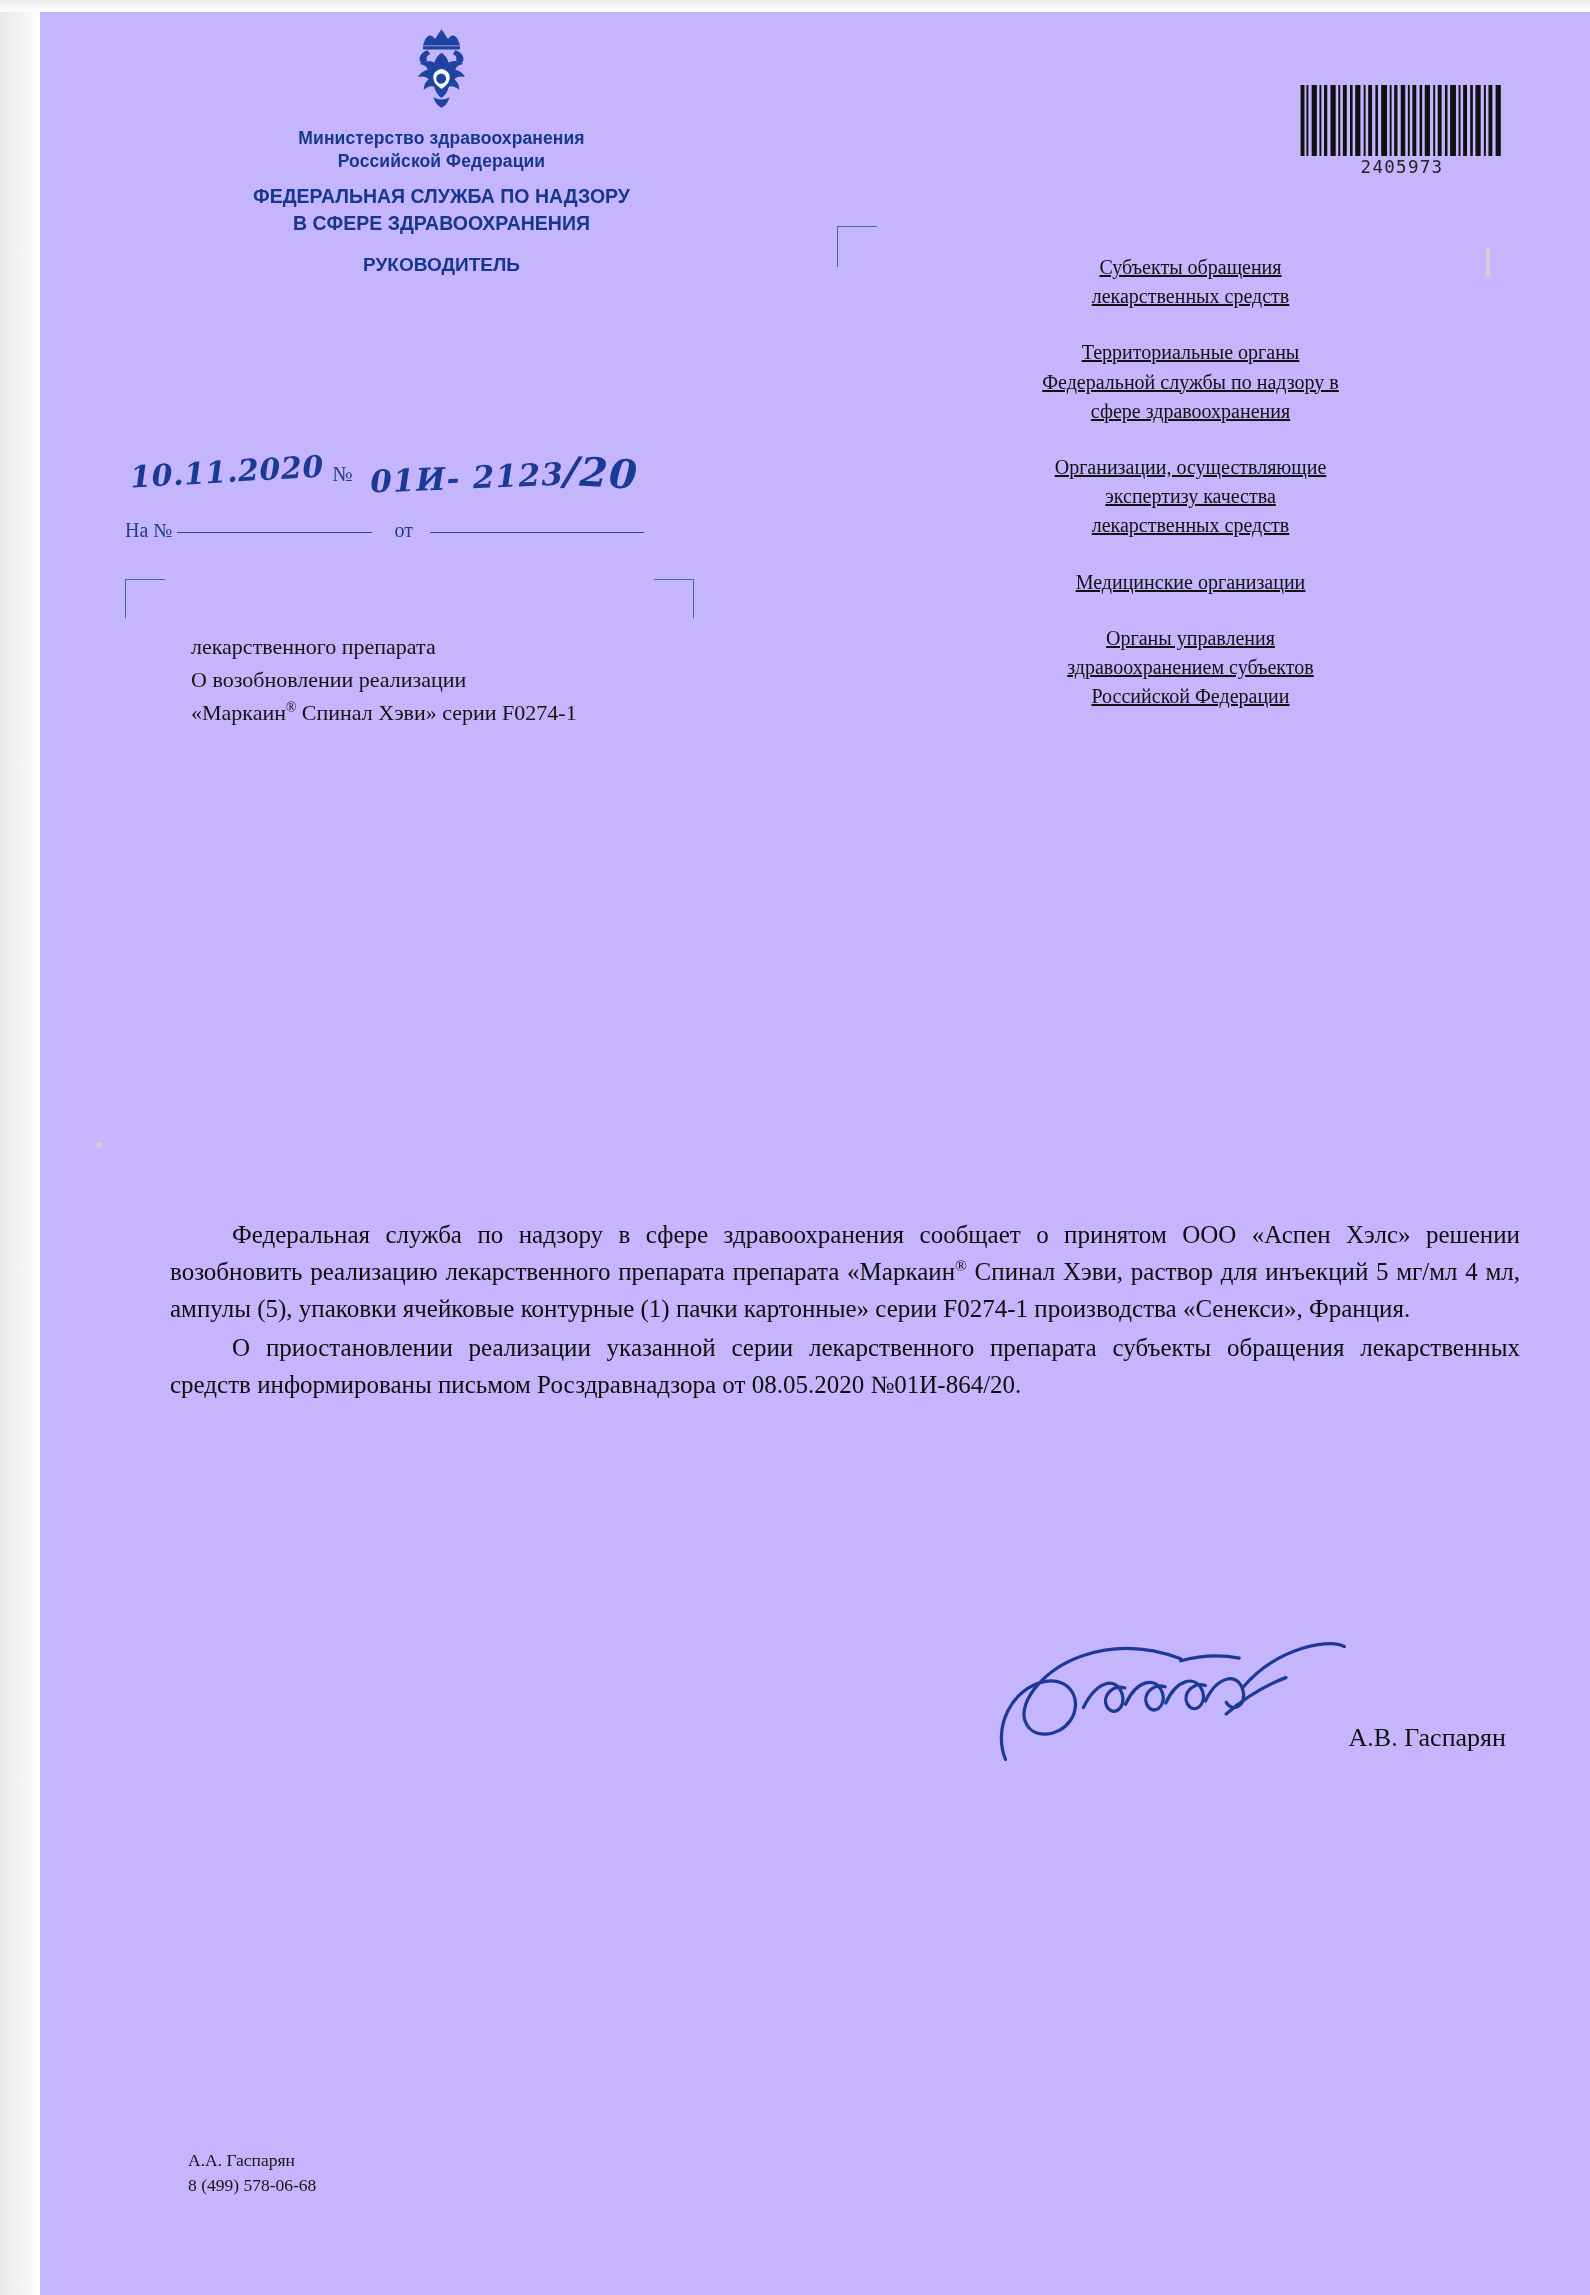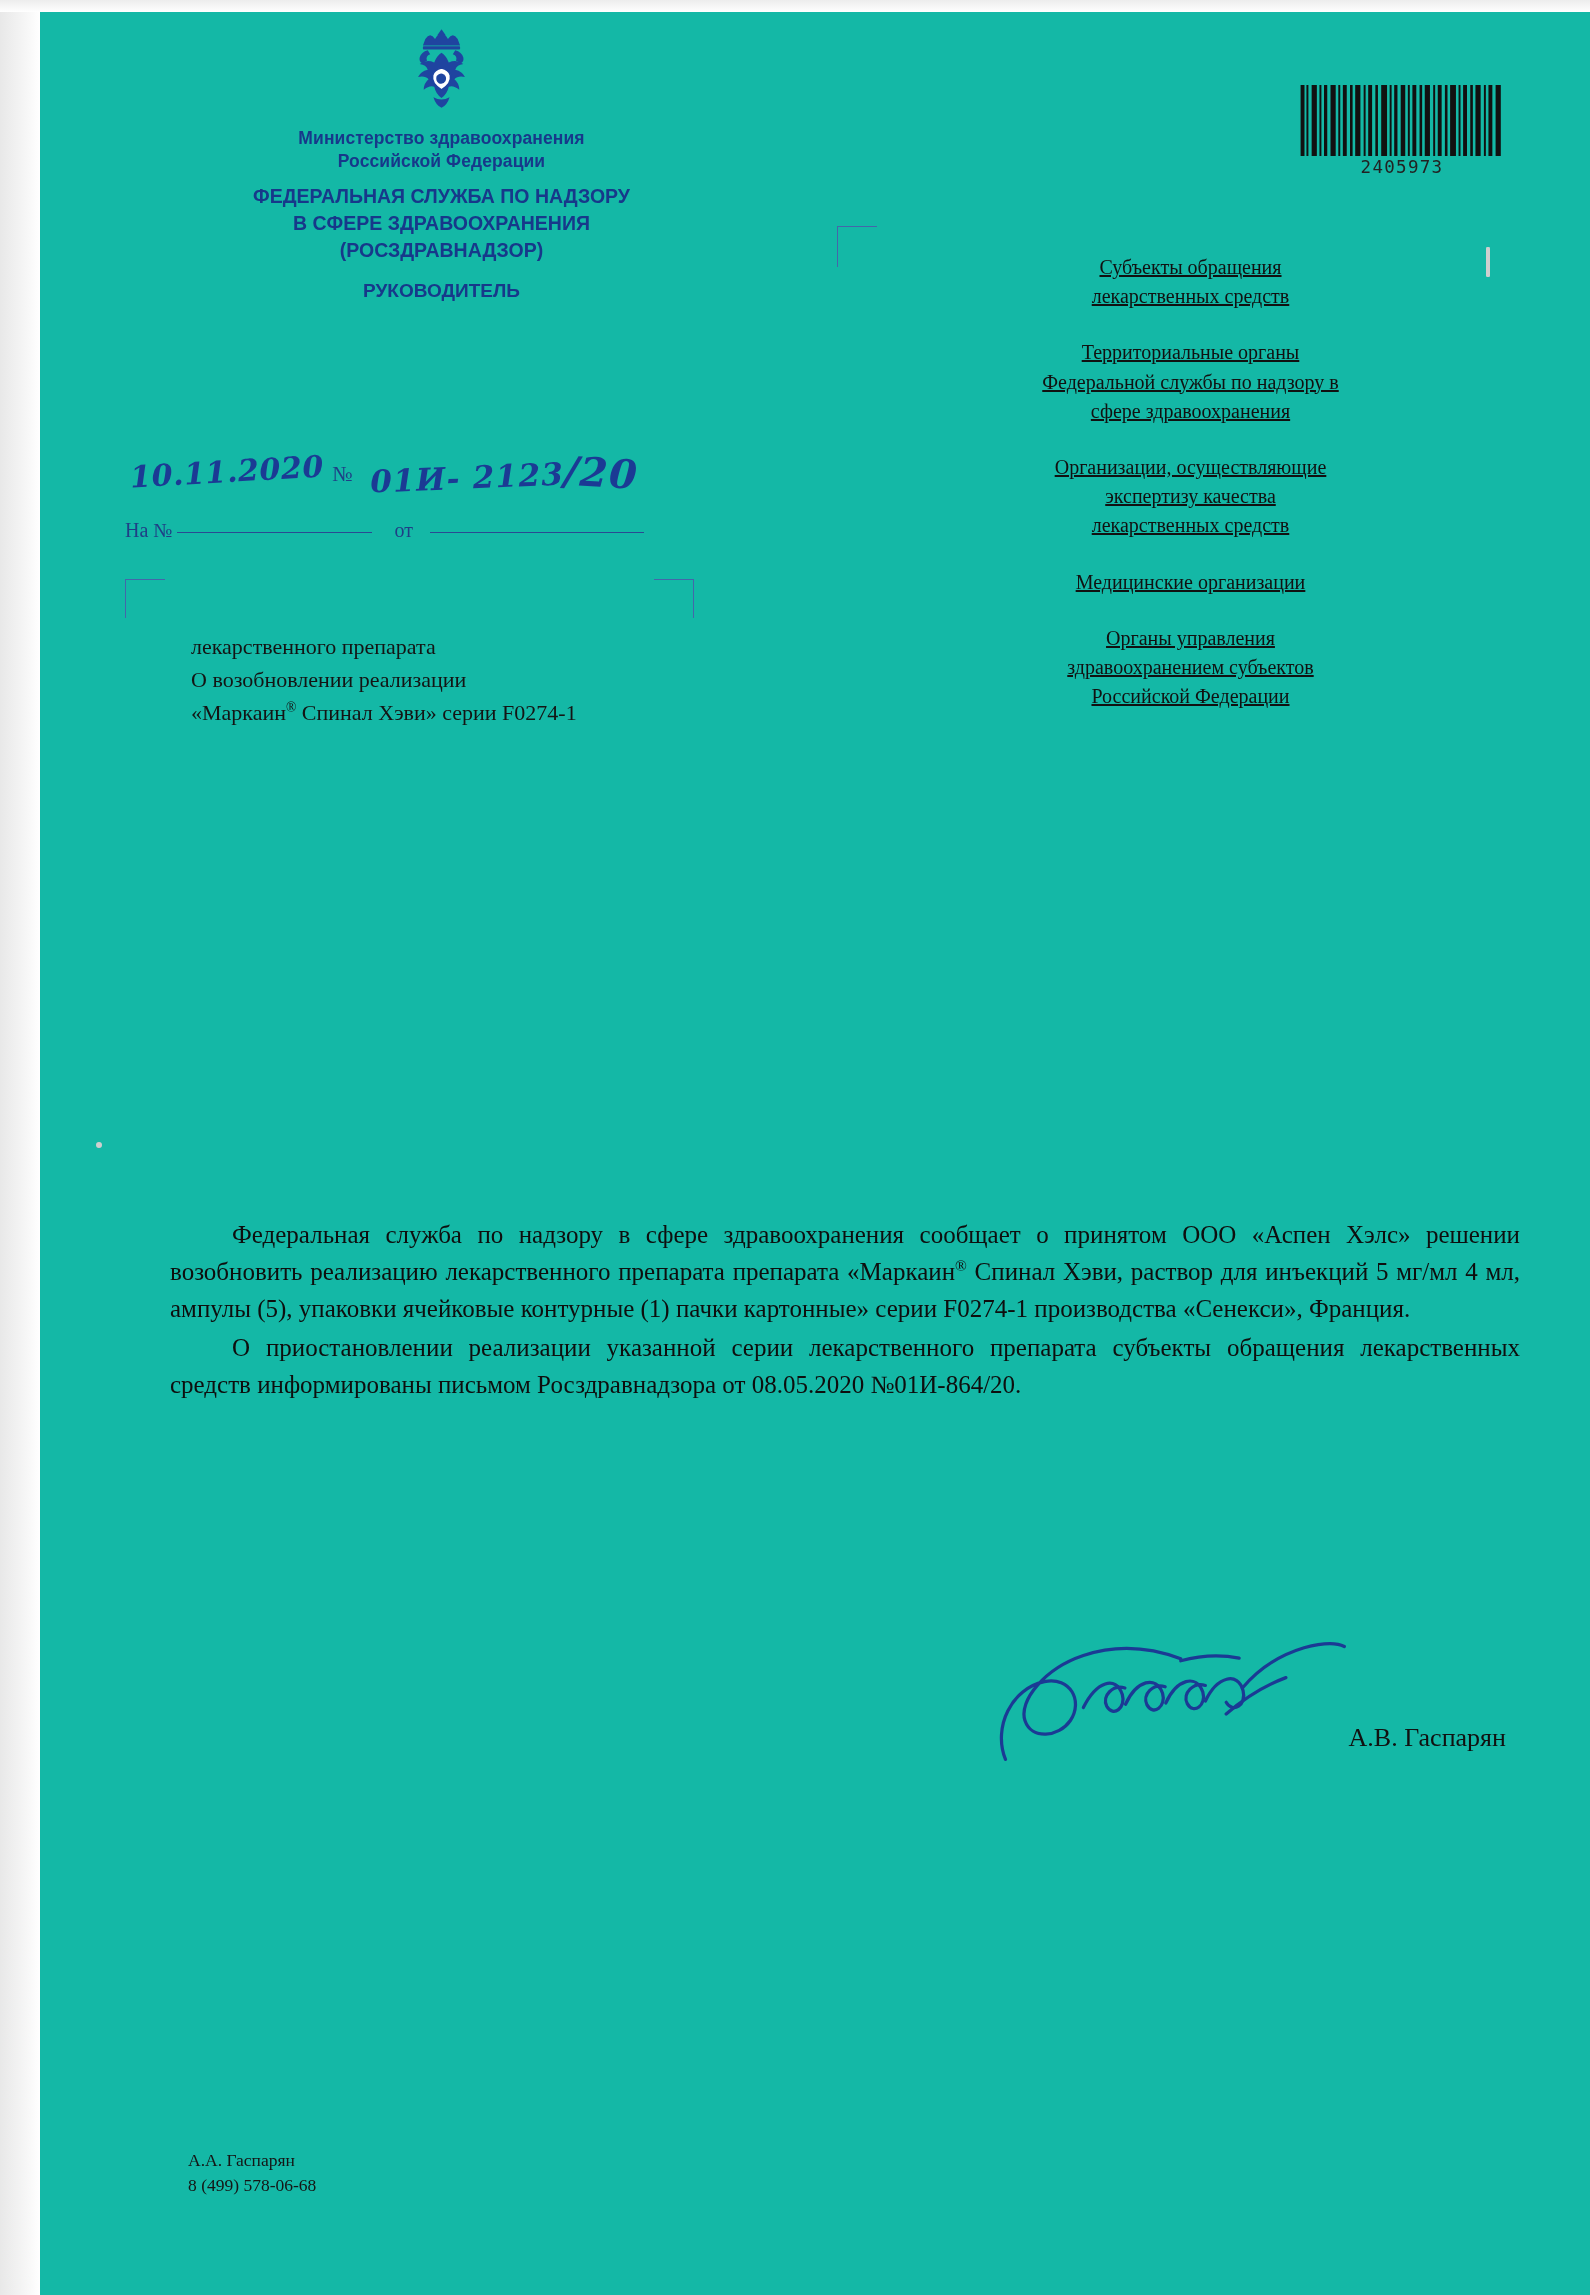--- a/index.html
+++ b/index.html
@@ -7,21 +7,21 @@
     padding: 0;
     background: #d8d8d8;
   }
   body {
     font-family: "Liberation Serif", serif;
   }
   .page {
     position: relative;
     width: 1590px;
     height: 2295px;
-    background: #14b8a6;
+    background: #c4b5fd;
     overflow: hidden;
     margin: 0 auto;
   }
   
   .scan-edge-left {
     position: absolute;
     left: 0; top: 0;
     width: 40px; height: 100%;
     background: linear-gradient(to right, #e8e8e8 0%, #f4f4f4 55%, #ffffff 100%);
   }
@@ -263,21 +263,20 @@
     </svg>
 
     <div class="ministry">
       <div>Министерство здравоохранения</div>
       <div>Российской Федерации</div>
     </div>
 
     <div class="service">
       <div>ФЕДЕРАЛЬНАЯ СЛУЖБА ПО НАДЗОРУ</div>
       <div>В СФЕРЕ ЗДРАВООХРАНЕНИЯ</div>
-      <div>(РОСЗДРАВНАДЗОР)</div>
     </div>
 
     <div class="chief">РУКОВОДИТЕЛЬ</div>
 
   </div>
 
   <div class="hand-date">10.11.2020</div>
   <div class="num-sign">№</div>
   <div class="hand-num">
     <span>01И- 2123</span><span class="slash">/20</span>

